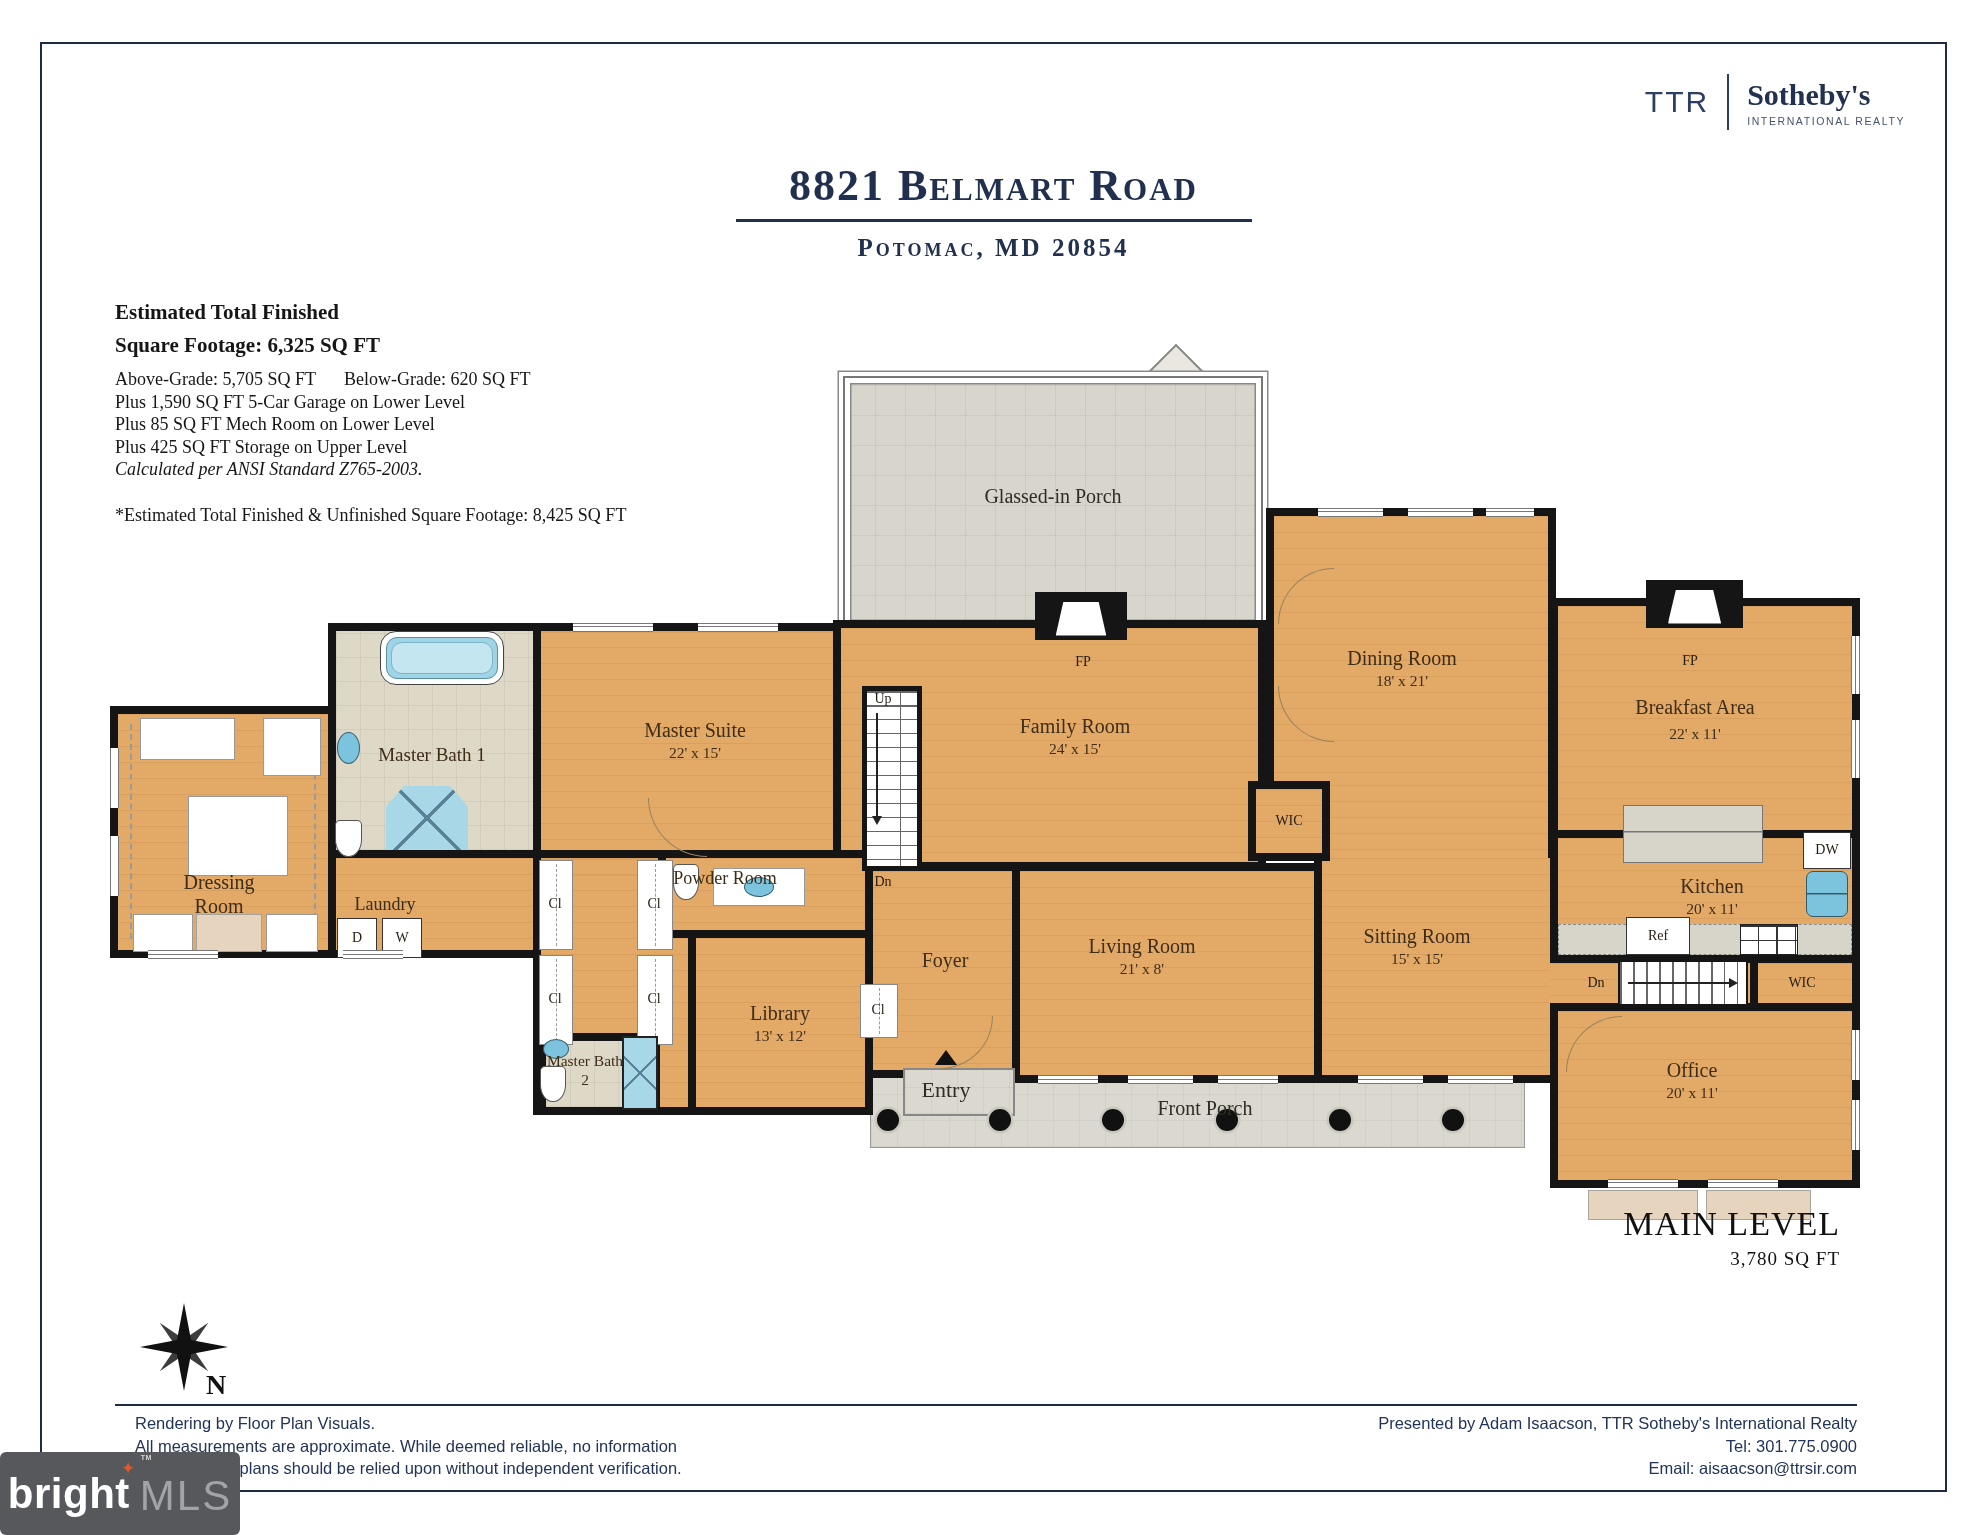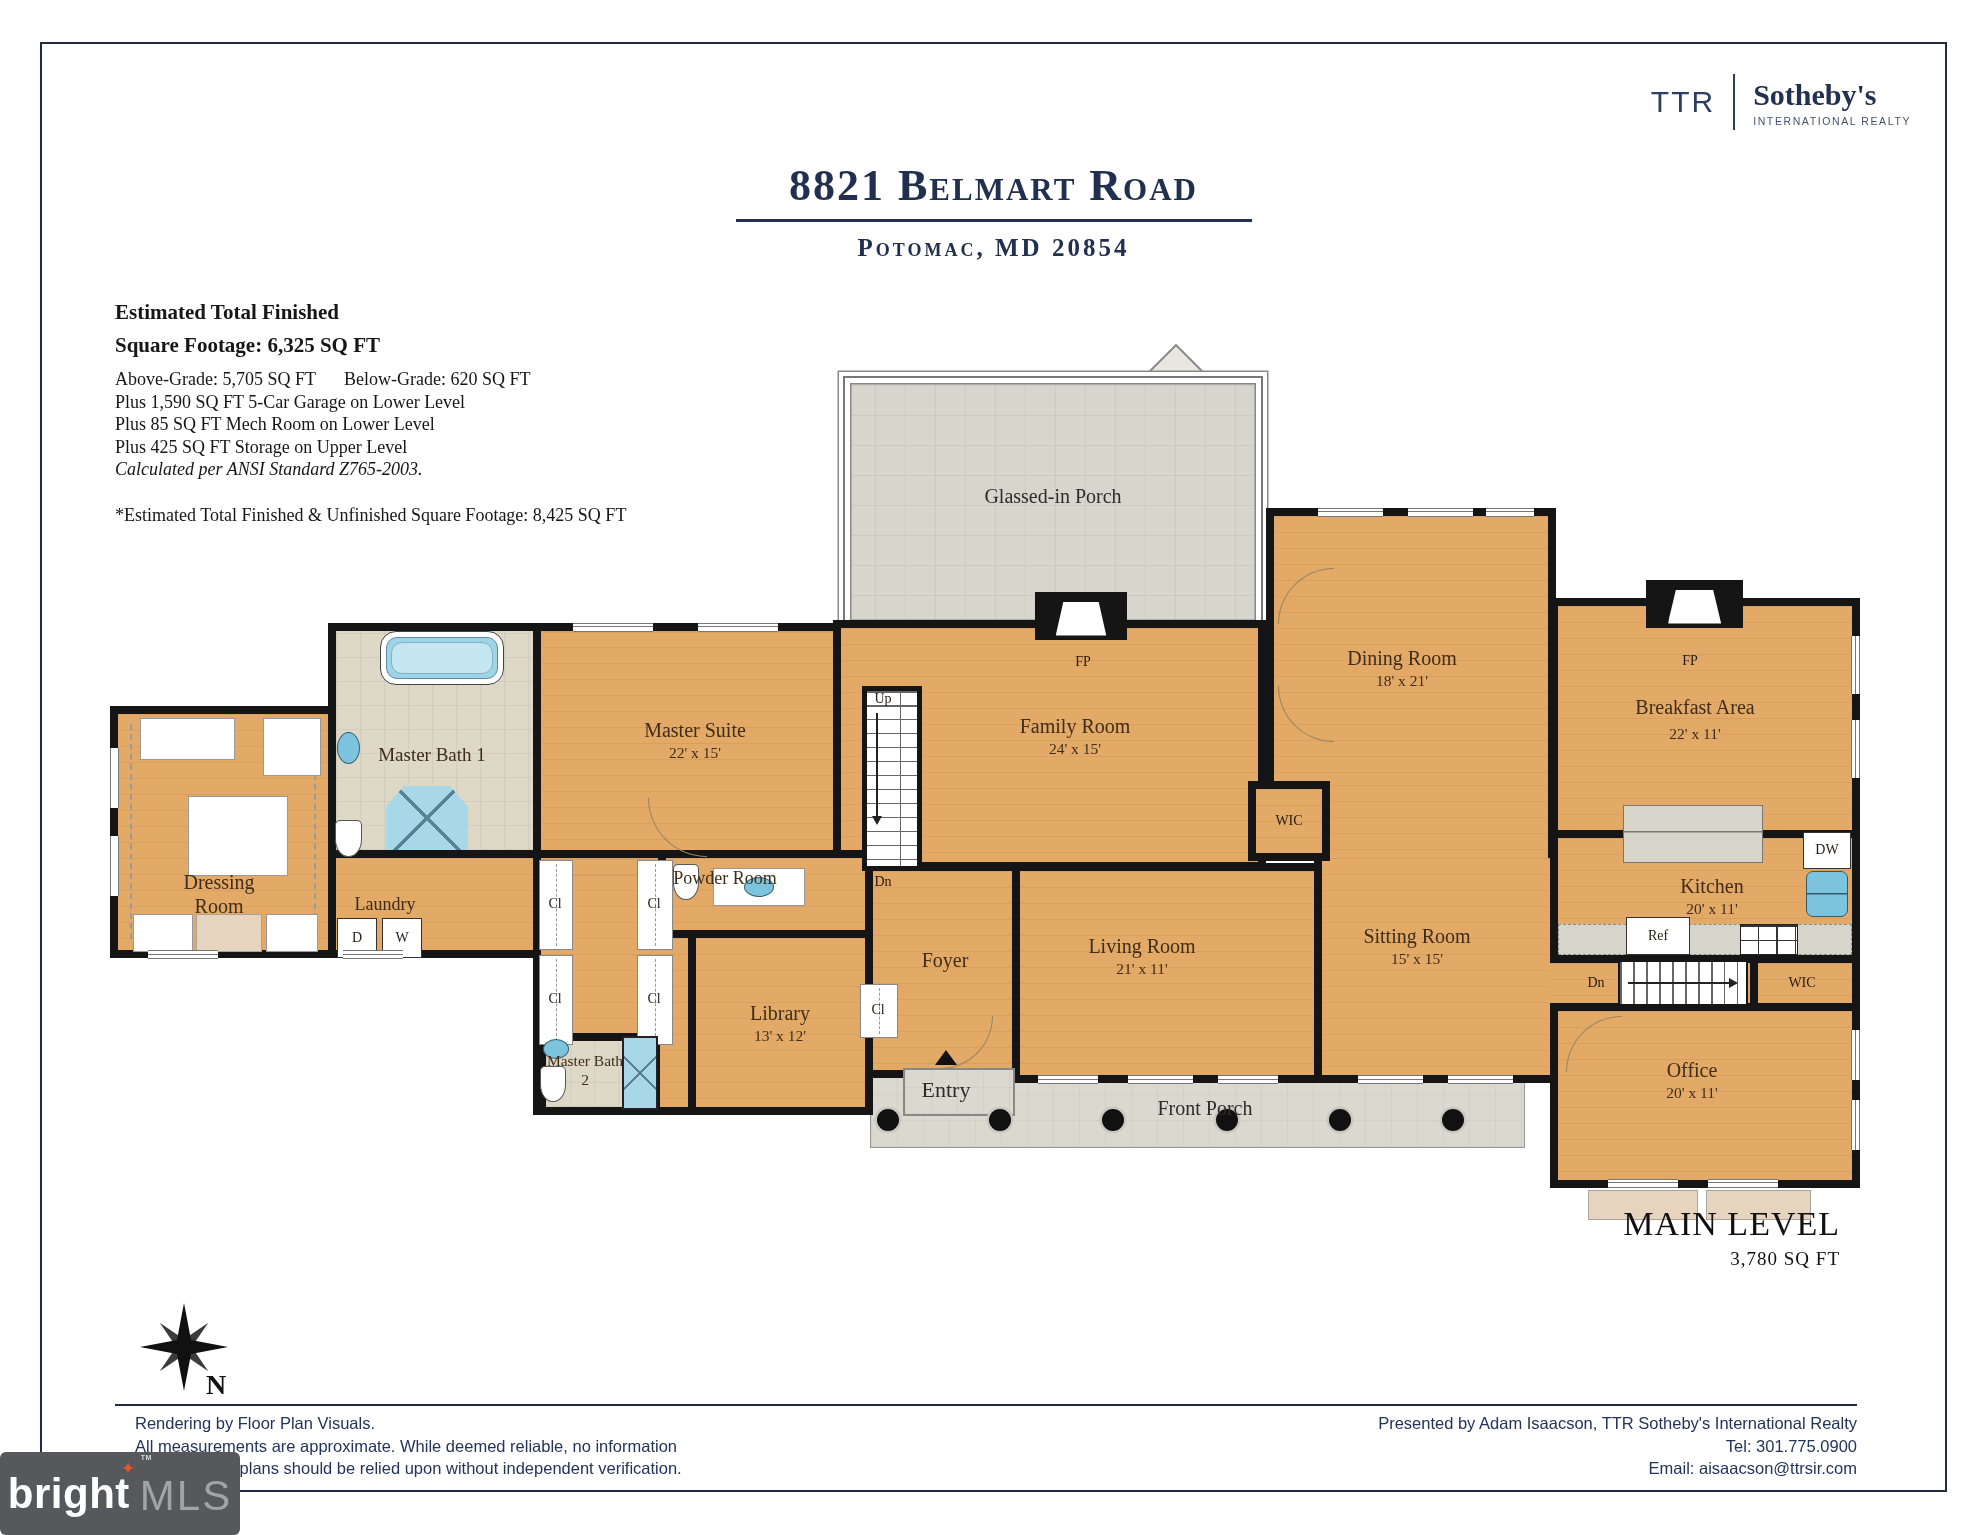--- a/index.html
+++ b/index.html
@@ -1,21 +1,21 @@
 <!DOCTYPE html>
 <html><head>
 <meta charset="utf-8">
 <style>
   html,body{margin:0;padding:0;background:#fff;}
   #page{position:relative;width:1987px;height:1535px;background:#fff;overflow:hidden;
         font-family:"Liberation Serif","DejaVu Serif",serif;}
   
   #frame{position:absolute;left:40px;top:42px;width:1903px;height:1446px;border:2px solid #1f2a44;}
   
-  #brand{position:absolute;top:74px;right:76px;display:flex;align-items:center;gap:18px;color:#2c3e63;}
+  #brand{position:absolute;top:74px;right:82px;display:flex;align-items:center;gap:18px;color:#2c3e63;}
   #brand .ttr{font-family:"Liberation Sans","DejaVu Sans",sans-serif;font-size:30px;letter-spacing:2px;font-weight:400;}
   #brand .sep{width:2px;height:56px;background:#2c3e63;}
   #brand .sir{display:flex;flex-direction:column;}
   #brand .soth{font-size:30px;font-weight:bold;color:#22314f;}
   #brand .intl{font-family:"Liberation Sans","DejaVu Sans",sans-serif;font-size:10.5px;letter-spacing:1.6px;color:#44536e;margin-top:3px;}
   
   #title{position:absolute;left:0;top:160px;width:100%;text-align:center;color:#21304f;}
   #title .addr{font-size:44px;font-variant:small-caps;letter-spacing:2px;font-weight:bold;}
   #title .rule{margin:8px auto 0;width:516px;height:3px;background:#21304f;}
   #title .city{margin-top:12px;font-size:25px;font-variant:small-caps;letter-spacing:3px;font-weight:bold;}
@@ -285,21 +285,21 @@
     <div class="pl sm" style="left:314px;top:570px;">W</div>
     <div class="pl sm" style="left:467px;top:536px;">Cl</div>
     <div class="pl sm" style="left:566px;top:536px;">Cl</div>
     <div class="pl sm" style="left:467px;top:631px;">Cl</div>
     <div class="pl sm" style="left:566px;top:631px;">Cl</div>
     <div class="pl sm" style="left:790px;top:642px;">Cl</div>
     <div class="pl" style="left:637px;top:510px;"><span class="nm" style="font-size:18px;">Powder Room</span></div>
     <div class="pl" style="left:692px;top:655px;"><span class="nm">Library</span><span class="dm">13' x 12'</span></div>
     <div class="pl wrap" style="left:497px;top:702px;width:86px;line-height:19px;"><span class="nm" style="font-size:15.5px;">Master Bath 2</span></div>
     <div class="pl" style="left:857px;top:592px;"><span class="nm">Foyer</span></div>
-    <div class="pl" style="left:1054px;top:588px;"><span class="nm">Living Room</span><span class="dm">21' x 11'</span></div>
+    <div class="pl" style="left:1054px;top:588px;"><span class="nm">Living Room</span><span class="dm">21' x 8'</span></div>
     <div class="pl" style="left:1329px;top:578px;"><span class="nm">Sitting Room</span><span class="dm">15' x 15'</span></div>
     <div class="pl sm" style="left:1201px;top:453px;">WIC</div>
     <div class="pl" style="left:1314px;top:300px;text-align:center;"><span class="nm">Dining Room</span><span class="dm">18' x 21'</span></div>
     <div class="pl sm" style="left:1602px;top:293px;">FP</div>
     <div class="pl wrap" style="left:1607px;top:352px;width:130px;"><span class="nm">Breakfast Area</span><span class="dm">22' x 11'</span></div>
     <div class="pl" style="left:1624px;top:528px;"><span class="nm">Kitchen</span><span class="dm">20' x 11'</span></div>
     <div class="pl sm" style="left:1739px;top:482px;">DW</div>
     <div class="pl sm" style="left:1570px;top:568px;">Ref</div>
     <div class="pl sm" style="left:1508px;top:615px;">Dn</div>
     <div class="pl sm" style="left:1714px;top:615px;">WIC</div>

